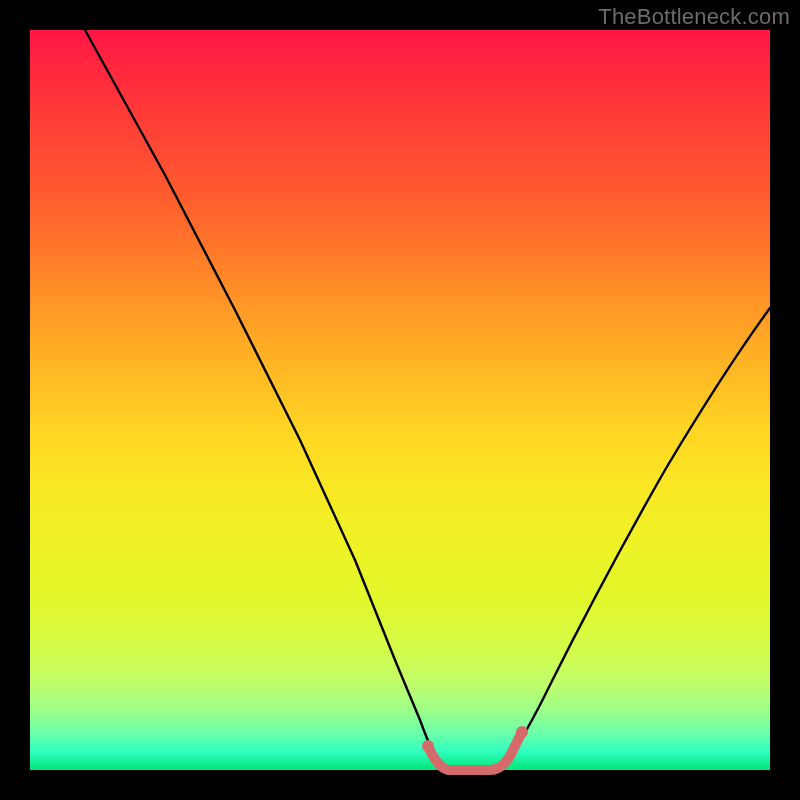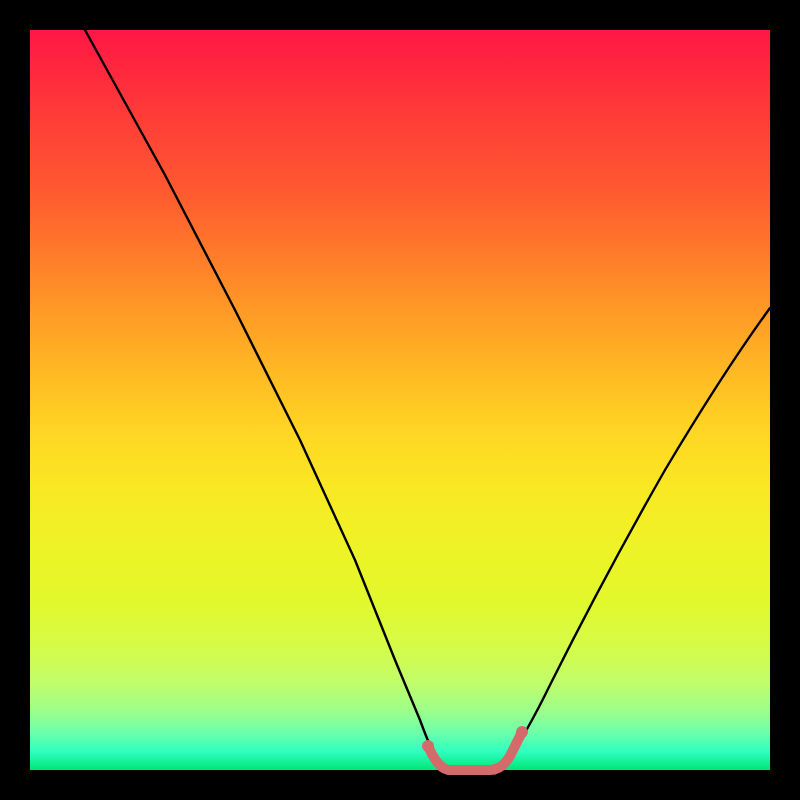--- a/index.html
+++ b/index.html
@@ -64,20 +64,21 @@
     font-weight: 400;
     letter-spacing: 0.2px;
     user-select: none;
   }
 </style>
 </head>
 <body>
 
 <div class="frame">
 
+  <div class="watermark">TheBottleneck.com</div>
 
   <div class="plot">
     <svg class="curve" viewBox="0 0 740 740" preserveAspectRatio="none">
 
       <path d="M 55 0
                L 135 145
                L 205 280
                L 270 410
                L 325 530
                L 365 630

